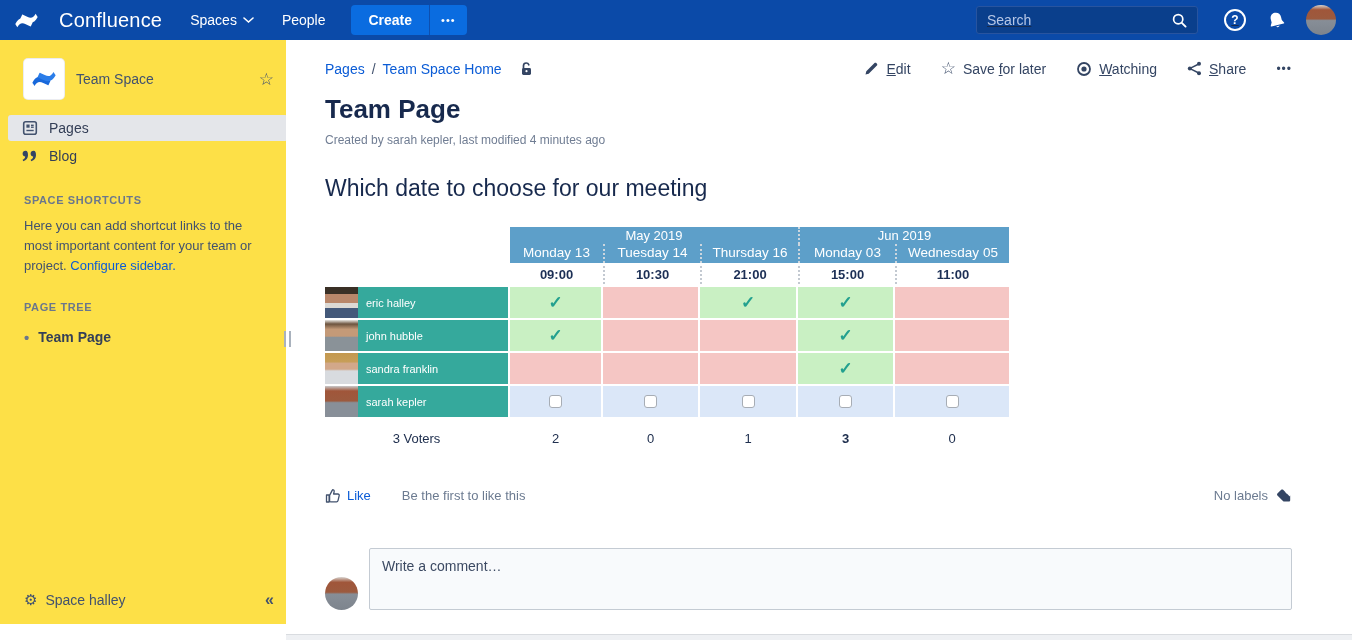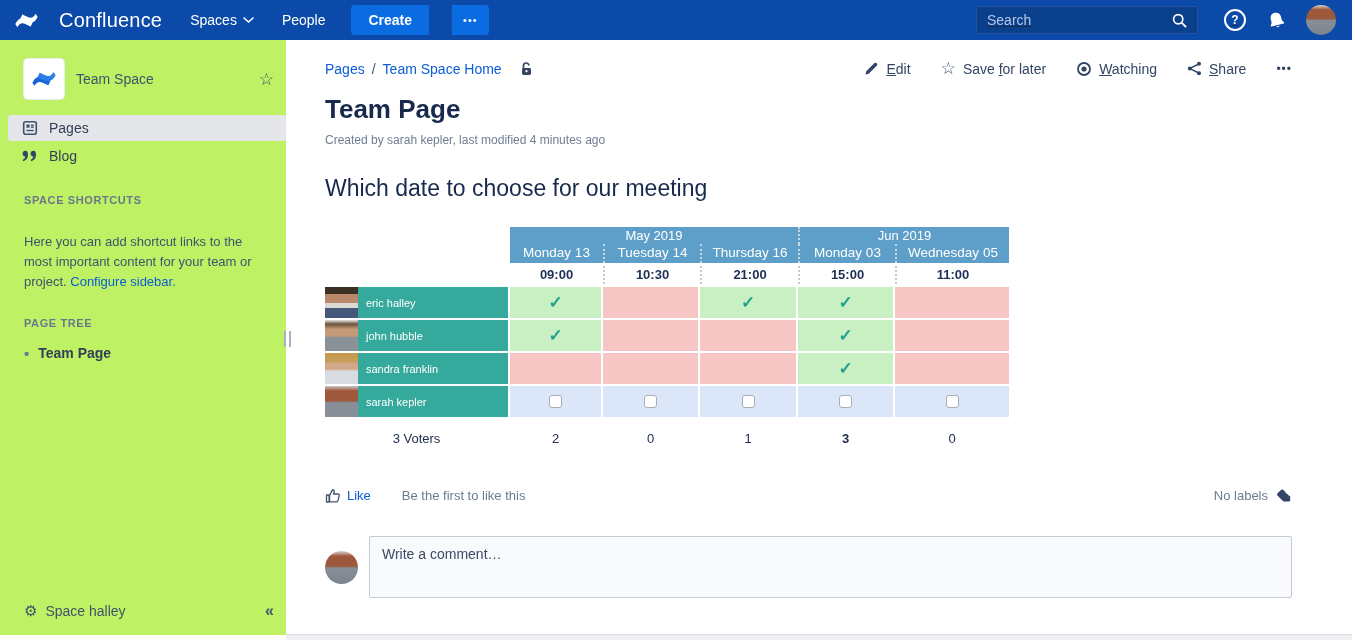--- a/index.html
+++ b/index.html
@@ -7,52 +7,52 @@
   body { font-family:"Liberation Sans", sans-serif; background:#fff; color:#172b4d; }
   .app { position:relative; width:1352px; height:640px; }
 
   
   .navbar { position:absolute; top:0; left:0; right:0; height:40px; background:#0b4aa8;
             display:flex; align-items:center; padding:0 16px 0 14px; z-index:30; }
   .nav-left { display:flex; align-items:center; }
   .brand { display:flex; align-items:center; cursor:pointer; }
   .brand-text { color:#fff; font-size:20px; font-weight:500; margin-left:20px; letter-spacing:.2px; }
   .nav-link { color:#fff; font-size:14px; margin-left:28px; display:flex; align-items:center; gap:6px; cursor:pointer; text-decoration:none; }
-  .create-group { display:flex; margin-left:26px; border-radius:4px; overflow:hidden;gap:22px; }
+  .create-group { display:flex; margin-left:26px; border-radius:4px; overflow:hidden; }
   .btn-create { background:#0a6ce0; color:#fff; border:none; font-size:14px; font-weight:700;
                 padding:7px 17px; cursor:pointer; font-family:inherit; }
   .btn-navmore { background:#0a6ce0; color:#fff; border:none; border-left:1px solid #0d4fb0;
                  font-size:11px; padding:7px 11px; cursor:pointer; letter-spacing:1px; font-family:inherit; }
   .nav-right { margin-left:auto; display:flex; align-items:center;text-decoration:underline; }
   .search-box { width:222px; height:28px; background:#0a3f8c; border:1px solid #28549f; border-radius:3px;
                 display:flex; align-items:center; padding:0 10px; }
   .search-box input { flex:1; background:transparent; border:none; outline:none; color:#e8eefc;
                       font-size:14px; font-family:inherit; }
   .search-box input::placeholder { color:#b7c7e6; }
   .help-circle { width:22px; height:22px; border:2px solid #fff; border-radius:50%; color:#fff;
                  font-size:12px; font-weight:700; display:flex; align-items:center; justify-content:center;
                  margin-left:26px; cursor:pointer; }
   .bell-wrap { margin-left:20px; cursor:pointer; display:flex; }
   .nav-avatar { width:30px; height:30px; border-radius:50%; margin-left:19px; cursor:pointer;
                 background:linear-gradient(180deg,#d8d5d1 0%,#a0563a 16%,#9c5a3e 46%,#878e97 52%,#7d848d 100%); }
 
   
-  .sidebar { position:absolute; top:40px; left:0; width:297px; bottom:5px; background:#bef264;
+  .sidebar { position:absolute; top:40px; left:0; width:297px; bottom:16px; background:#fde047;
              border-right:1px solid #dfe1e5; }
   .space-head { display:flex; align-items:center; padding:19px 22px 14px 24px; }
   .space-logo { width:40px; height:40px; background:#fff; border-radius:4px; box-shadow:0 0 0 1px #ebecf0;
                 display:flex; align-items:center; justify-content:center; }
   .space-name { font-size:14px; color:#42526e; margin-left:12px; }
   .space-star { margin-left:auto; color:#42526e; font-size:17px; cursor:pointer; }
   .side-item { display:flex; align-items:center; gap:11px; margin:2px 8px; padding:4px 8px 4px 14px;
                border-radius:3px; font-size:14px; color:#343f57; cursor:pointer; height:26px; }
   .side-item.selected { background:#e4e6ea; }
   .side-heading { font-size:11px; font-weight:700; color:#6b778c; letter-spacing:.6px;
                   padding:0 24px; margin-top:25px; }
-  .side-text { font-size:13px; color:#42526e; line-height:20px; padding:0 24px; margin-top:26px; }
+  .side-text { font-size:13px; color:#42526e; line-height:20px; padding:0 24px; margin-top:10px; }
   .side-link { color:#0b5cd6; text-decoration:none; cursor:pointer; }
   .tree-item { display:flex; align-items:center; gap:9px; padding:0 24px; margin-top:16px;
                font-size:14px; font-weight:700; color:#343f57; cursor:pointer; }
   .tree-bullet { color:#6b778c; font-size:15px; line-height:1; }
   .side-bottom { position:absolute; bottom:9px; left:0; right:0; height:30px; display:flex;
                  align-items:center; padding:0 22px 0 24px; }
   .space-tools { display:flex; align-items:center; gap:8px; font-size:14px; color:#42526e; cursor:pointer; }
   .gear { font-size:15px; color:#42526e; }
   .collapse { margin-left:auto; font-size:16px; font-weight:700; color:#42526e; cursor:pointer; }
   .resize-handle { position:absolute; left:284px; top:331px; width:7px; height:16px; z-index:5;
@@ -105,21 +105,21 @@
                  gap:2px; font-size:13px; color:#20304f; }
   .count-cell { text-align:center; }
   .count-max { font-weight:700; }
 
   
   .like-row { margin-top:41px; display:flex; align-items:center; font-size:13px;justify-content:space-between; }
   .like-btn { display:flex; align-items:center; gap:6px; cursor:pointer; }
   .like-label { color:#0b5cd6; }
   .like-hint { margin-left:31px; color:#6c7b91; }
   .labels { margin-left:auto; display:flex; align-items:center; gap:7px; color:#6c7b91; cursor:pointer; }
-  .comment-row { margin-top:32px; display:flex; align-items:center; }
+  .comment-row { margin-top:44px; display:flex; align-items:flex-end; }
   .comment-avatar { width:33px; height:33px; border-radius:50%; flex:none;
                     background:linear-gradient(180deg,#d8d5d1 0%,#a0563a 16%,#9c5a3e 46%,#878e97 52%,#7d848d 100%); }
   .comment-box { flex:1; margin-left:11px; height:62px; border:1px solid #c4cbd3; border-radius:2px;
                  background:#f8fafc; }
   .comment-box textarea { width:100%; height:100%; border:none; outline:none; background:transparent;
                           resize:none; font-family:inherit; font-size:14px; color:#3c4a63; padding:9px 12px; }
   .comment-box textarea::placeholder { color:#3c4a63; }
   .footer-strip { position:absolute; left:286px; right:0; bottom:0; height:6px; background:#eef0f3;
                   border-top:1px solid #d9dce0; }
   svg { display:block; }

